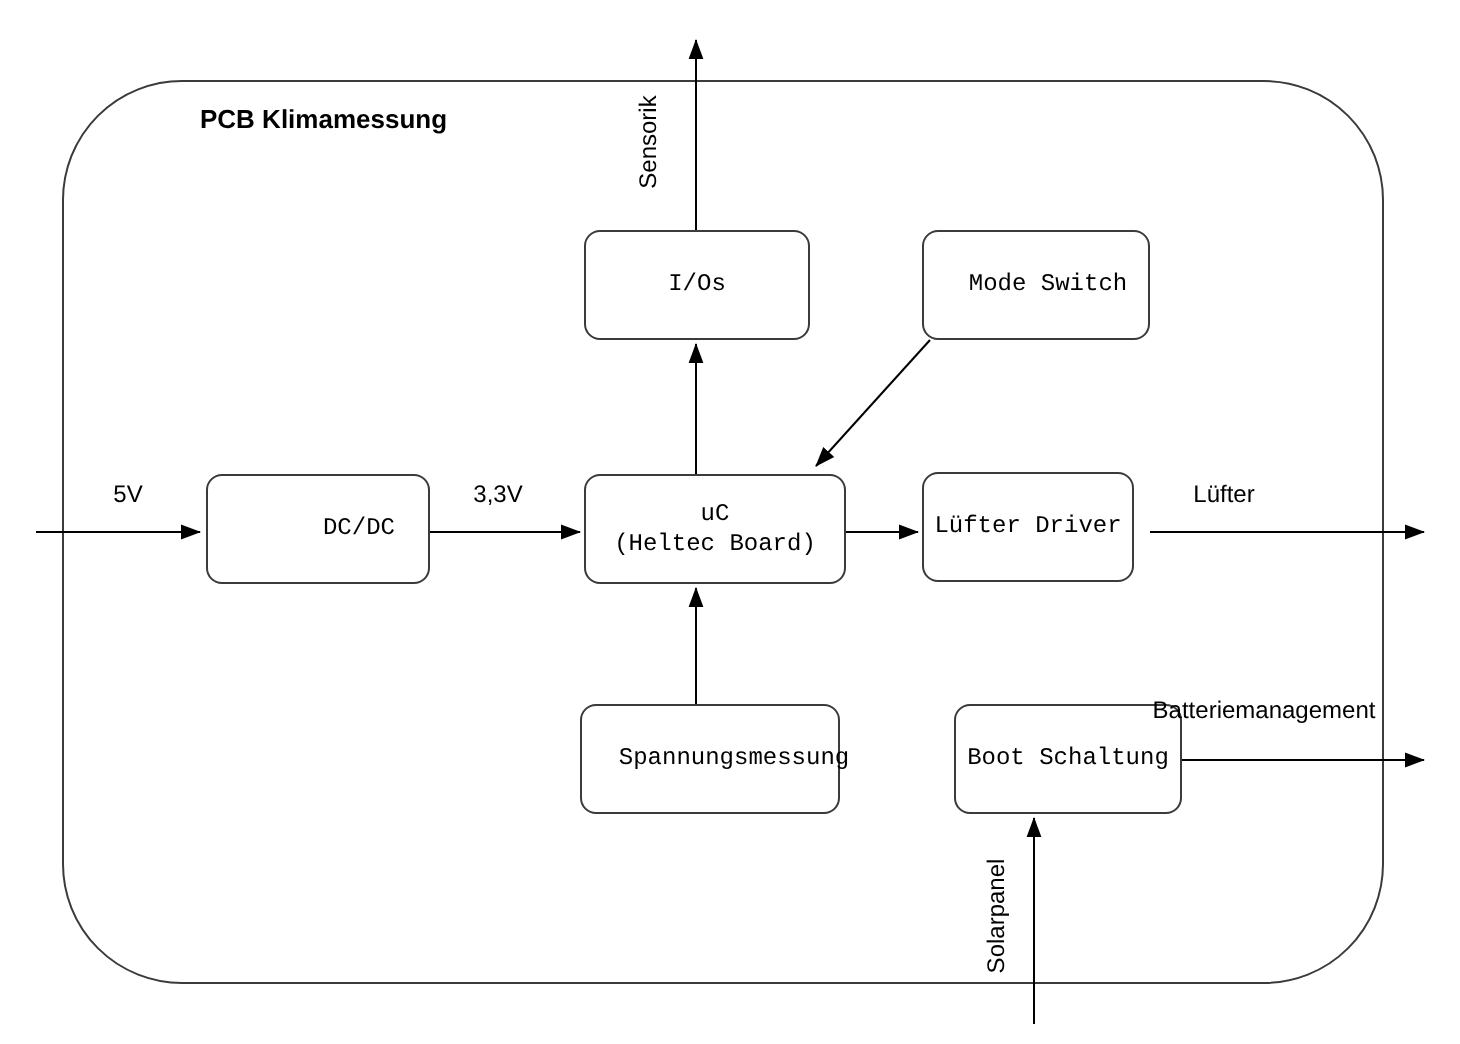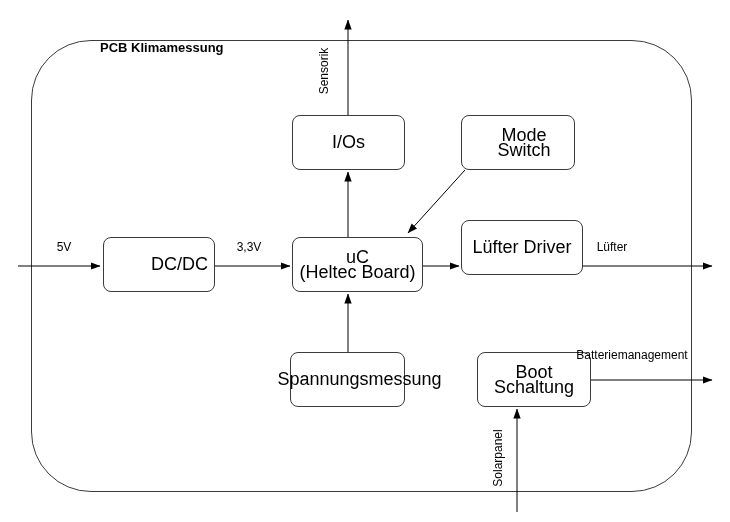--- a/index.html
+++ b/index.html
@@ -10,31 +10,31 @@
   }
   #boundary{
     position:absolute;left:31px;top:40px;width:659px;height:450px;
     border:1px solid #3b3b3b;border-radius:60px;background:transparent;
   }
   #connector-layer{position:absolute;left:0;top:0;width:730px;height:522px;}
   .node{
     position:absolute;height:55px;box-sizing:border-box;
     border:1px solid #3b3b3b;border-radius:8px;background:#ffffff;
     display:flex;flex-direction:column;align-items:center;justify-content:center;
-    font-size:18px;line-height:15px;text-align:center;
+    font-size:12px;line-height:15px;text-align:center;font-family:Liberation Mono, monospace;
   }
   .node-dcdc{left:103px;top:237px;width:112px;padding-left:41px;}
   .node-ios{left:292px;top:115px;width:113px;}
   .node-mode-switch{left:461px;top:115px;width:114px;padding-left:12px;}
   .node-uc{left:292px;top:237px;width:131px;}
-  .node-luefter-driver{left:461px;top:220px;width:122px;}
-  .node-spannungsmessung{left:290px;top:352px;width:115px;padding-left:24px;}
+  .node-luefter-driver{left:461px;top:236px;width:106px;}
+  .node-spannungsmessung{left:290px;top:352px;width:130px;padding-left:24px;}
   .node-boot-schaltung{left:461px;top:352px;width:114px;margin-left:16px;}
   .diagram-title{
-    position:absolute;left:100px;top:40px;font-size:13px;font-weight:bold;
+    position:absolute;left:100px;top:52px;font-size:13px;font-weight:bold;
     white-space:nowrap;
   }
   .edge-label{
     position:absolute;font-size:12px;white-space:nowrap;
     transform:translateX(-50%);
   }
   .edge-label.vertical{
     transform:translate(-50%,-50%) rotate(-90deg);
   }
   .lbl-5v{left:64px;top:240px;}

